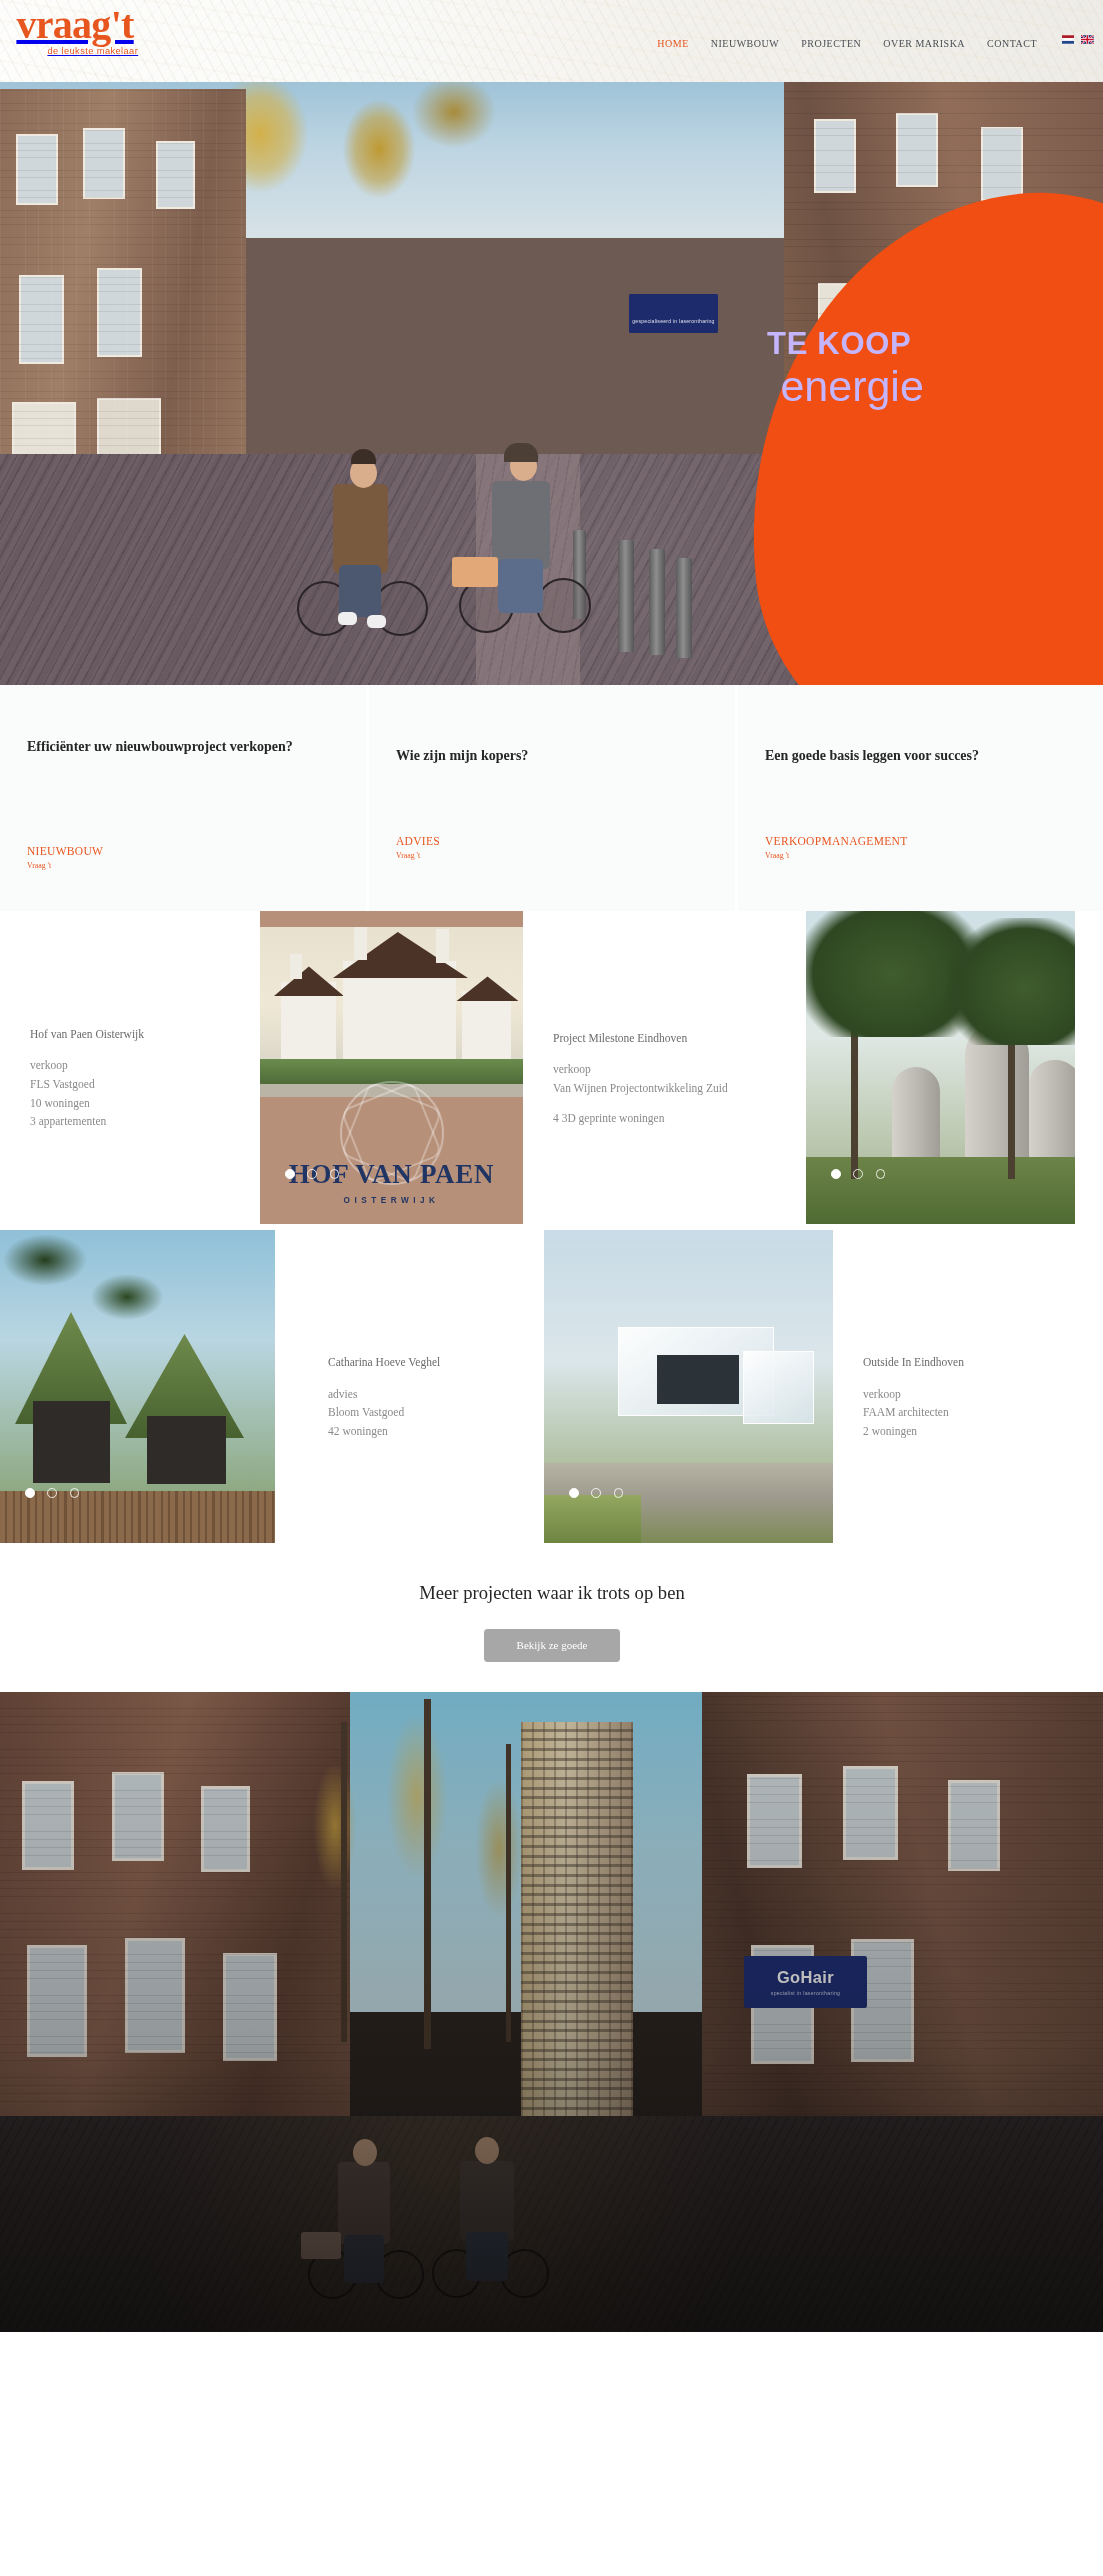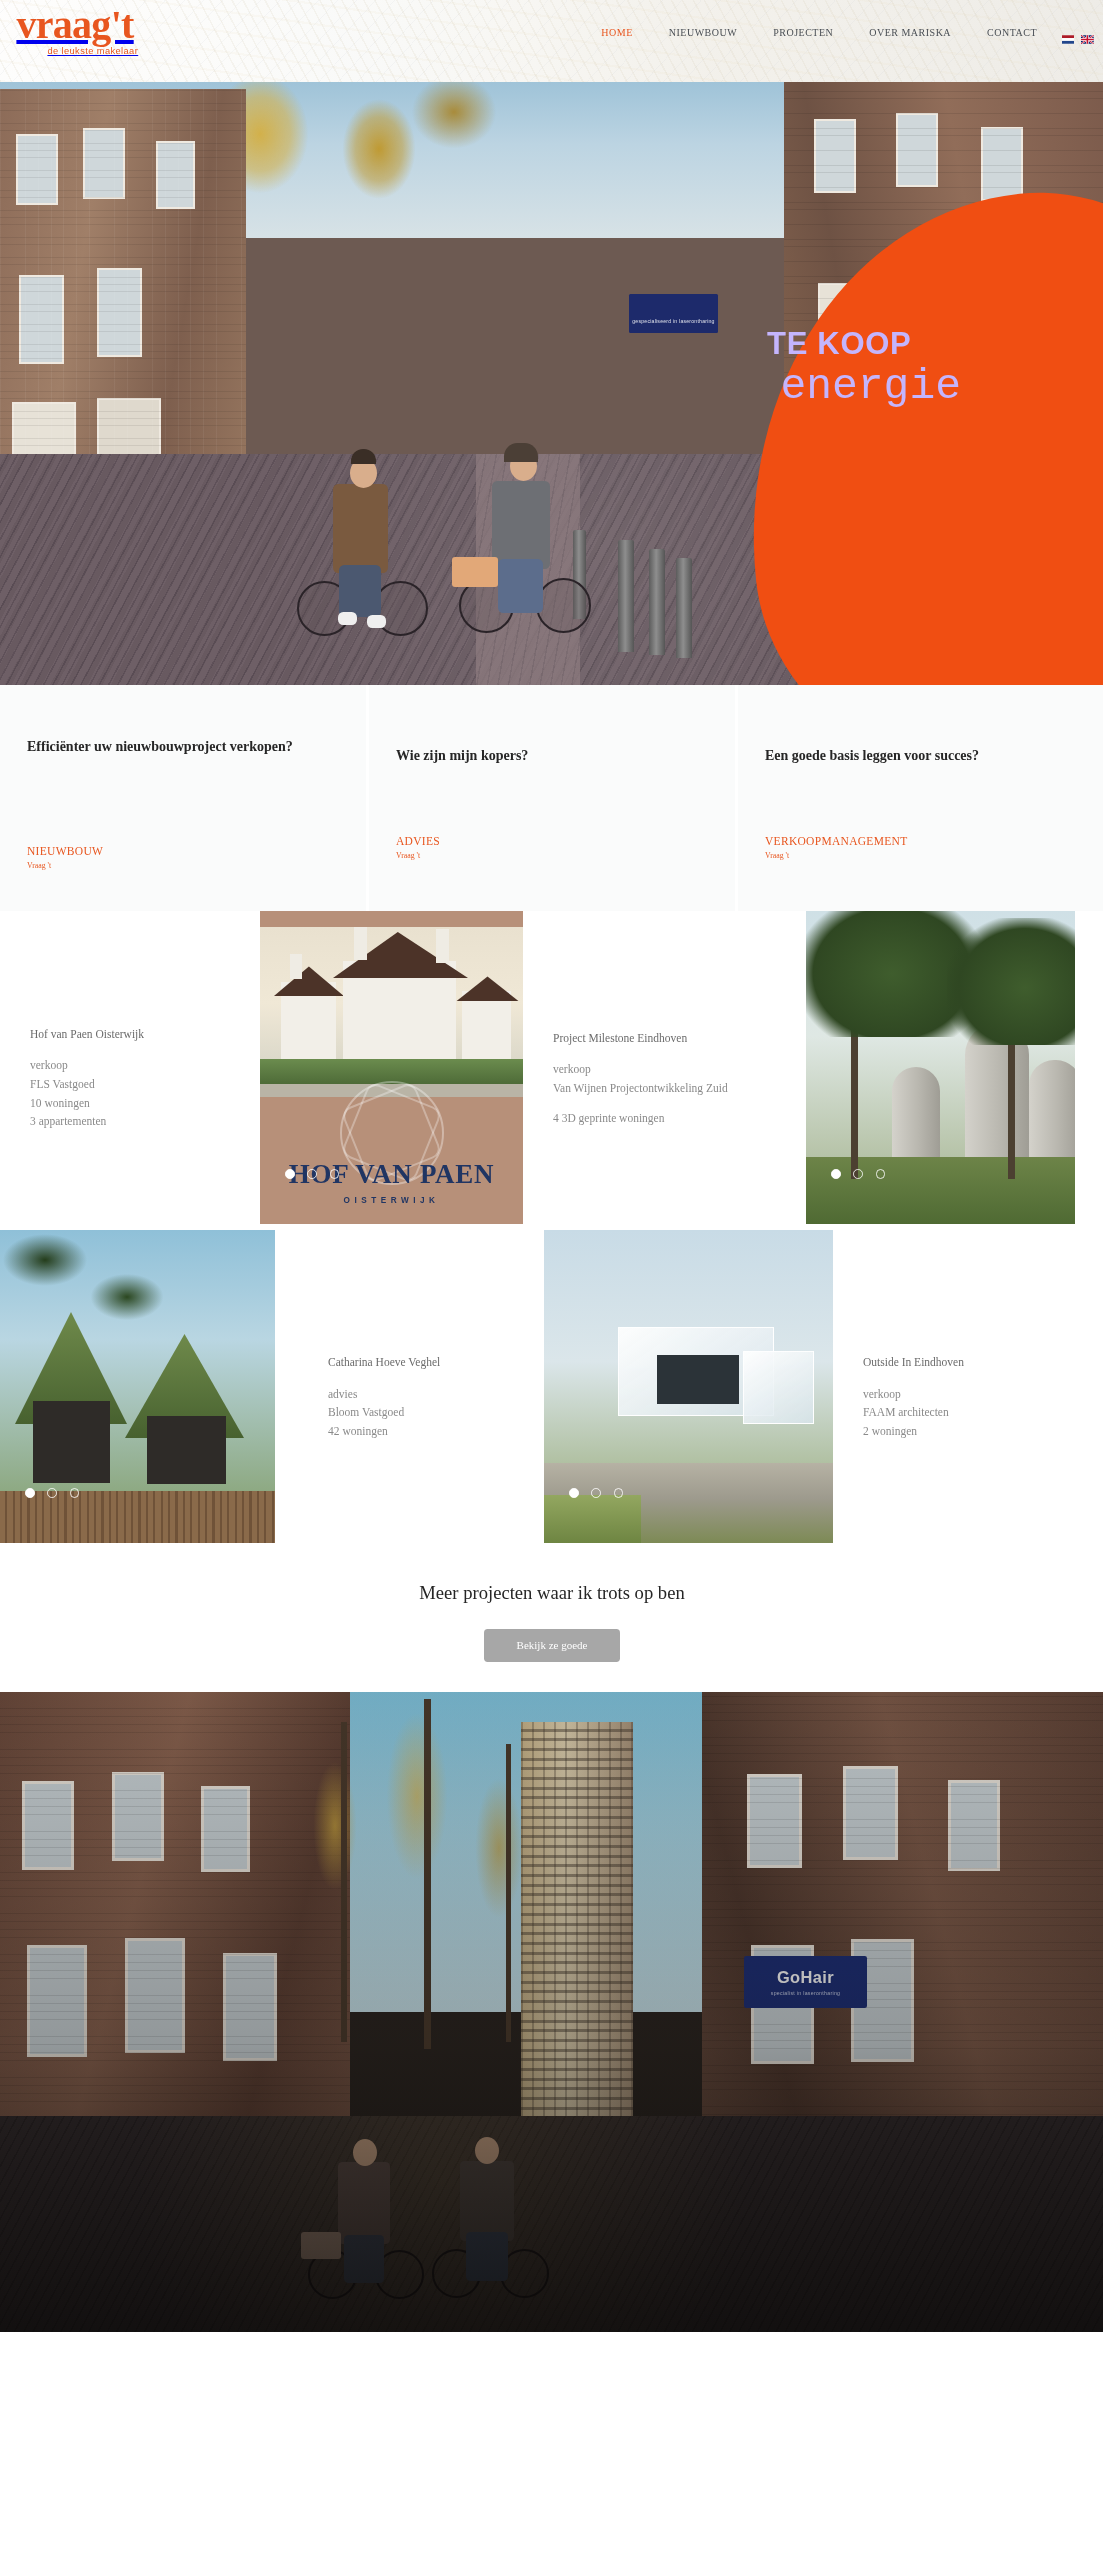--- a/index.html
+++ b/index.html
@@ -50,24 +50,24 @@
     display:block;
     font-family:"Liberation Sans", sans-serif;
     font-size:9.3px;
     color:#e8561f;
     letter-spacing:0.4px;
     margin-top:2.2px;
     margin-left:31px;
   }
   .main-nav{
     position:absolute;
-    right:67px; top:27px;
+    right:67px; top:38px;
     display:flex;
     align-items:center;
-    gap:36px;
+    gap:22px;
     z-index:3;
   }
   .nav-item{
     font-family:"Liberation Serif", serif;
     font-size:10px;
     letter-spacing:0.5px;
     color:#4a4f55;
     text-decoration:none;
     white-space:nowrap;
     cursor:pointer;
@@ -182,21 +182,21 @@
     left:767px; top:246px;
     z-index:5;
     color:#c4b5fd;
   }
   .blob-title{
     font-family:"Liberation Sans", sans-serif;
     font-size:31px; font-weight:700; letter-spacing:0.7px; line-height:1;
     display:block;
   }
   .blob-sub{
-    font-family:Liberation Mono, monospace;
+    font-family:Liberation Sans, sans-serif;
     font-size:43px; font-weight:300; line-height:1;
     display:block; margin-top:6px; margin-left:13.4px;
   }
   .dot{ width:11px; height:11px; border-radius:50%; border:1.2px solid rgba(255,255,255,.85); cursor:pointer; }
   .dot.on{ background:#fff; border-color:#fff; }
 
   
   .services{
     display:flex;
     width:1104px;

